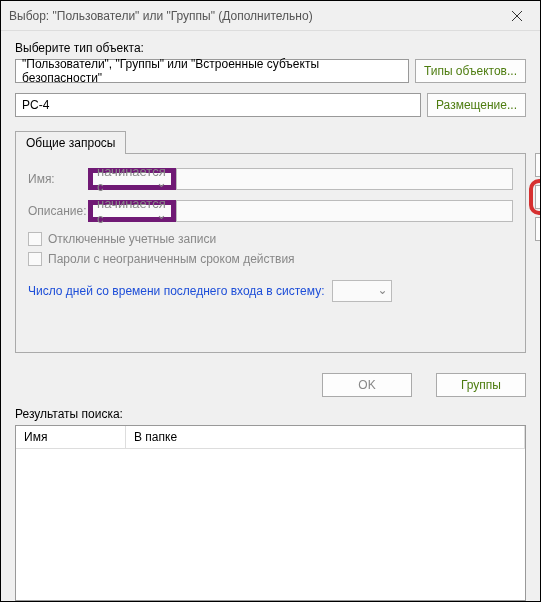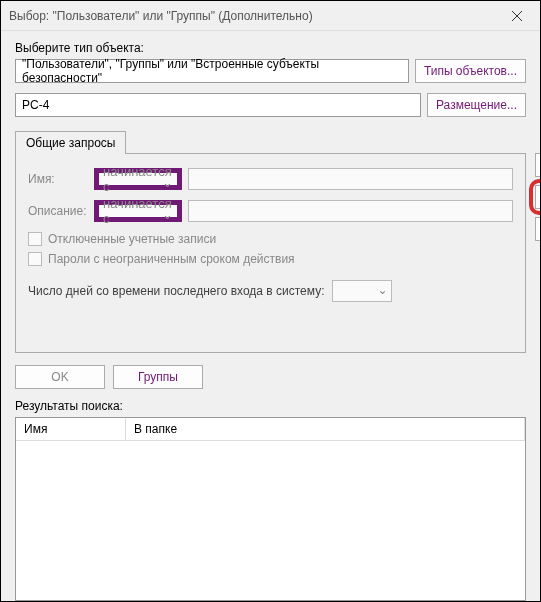--- a/index.html
+++ b/index.html
@@ -46,21 +46,21 @@
 }
 .btn {
   background: #fdfdfd;
   border: 1px solid #aaa;
   padding: 3px 8px;
   min-width: 90px;
   height: 24px;
   cursor: pointer;
   font-size: 12px;
   font-family: inherit;
-  color: #701a75;
+  color: #4d7c0f;
   text-align: center;
 }
 .btn.disabled { color: #888; }
 .tab-container { margin-top: 4px; }
 .tab {
   display: inline-block;
   background: #f0f0f0;
   border: 1px solid #aaa;
   border-bottom: none;
   padding: 4px 10px;
@@ -71,21 +71,21 @@
 .tab-body {
   border: 1px solid #aaa;
   margin-top: -1px;
   padding: 14px 12px;
   position: relative;
   height: 200px;
 }
 .query-row {
   display: flex;
   align-items: center;
-  gap: 6px;
+  gap: 0;
   margin-bottom: 10px;
 }
 .query-label { width: 60px; color: #888; }
 .dropdown {
   width: 88px;
   height: 22px;
   border: 5px solid #701a75;
   background: #fafafa;
   display: flex;
   align-items: center;
@@ -117,21 +117,21 @@
 .checkbox {
   width: 14px; height: 14px;
   border: 1px solid #bbb;
   background: #fafafa;
 }
 .days-row {
   display: flex;
   align-items: center;
   gap: 8px;
   margin-top: 14px;
-  color: #404040;
+  color: #1d4ed8;
 }
 .days-dd {
   width: 60px; height: 22px;
   border: 1px solid #bbb;
   background: #fafafa;
   position: relative;
 }
 .days-dd::after {
   content: '⌄';
   position: absolute;
@@ -162,23 +162,23 @@
 .side-btn.disabled { color: #999; }
 .highlight {
   border: 4px solid #d63030;
   border-radius: 10px;
   padding: 2px;
   margin: -6px;
 }
 .highlight .side-btn { margin: 0; }
 .bottom-buttons {
   display: flex;
-  justify-content: flex-start;
-  gap: 8px;
-  margin-top: 12px;
+  justify-content: flex-end;
+  gap: 24px;
+  margin-top: 20px;
   margin-bottom: 10px;
 }
 .results-label { margin-bottom: 4px; }
 .results-table {
   flex: 1;
   background: #fff;
   border: 1px solid #999;
   margin-bottom: 0;
   overflow: hidden;
 }

